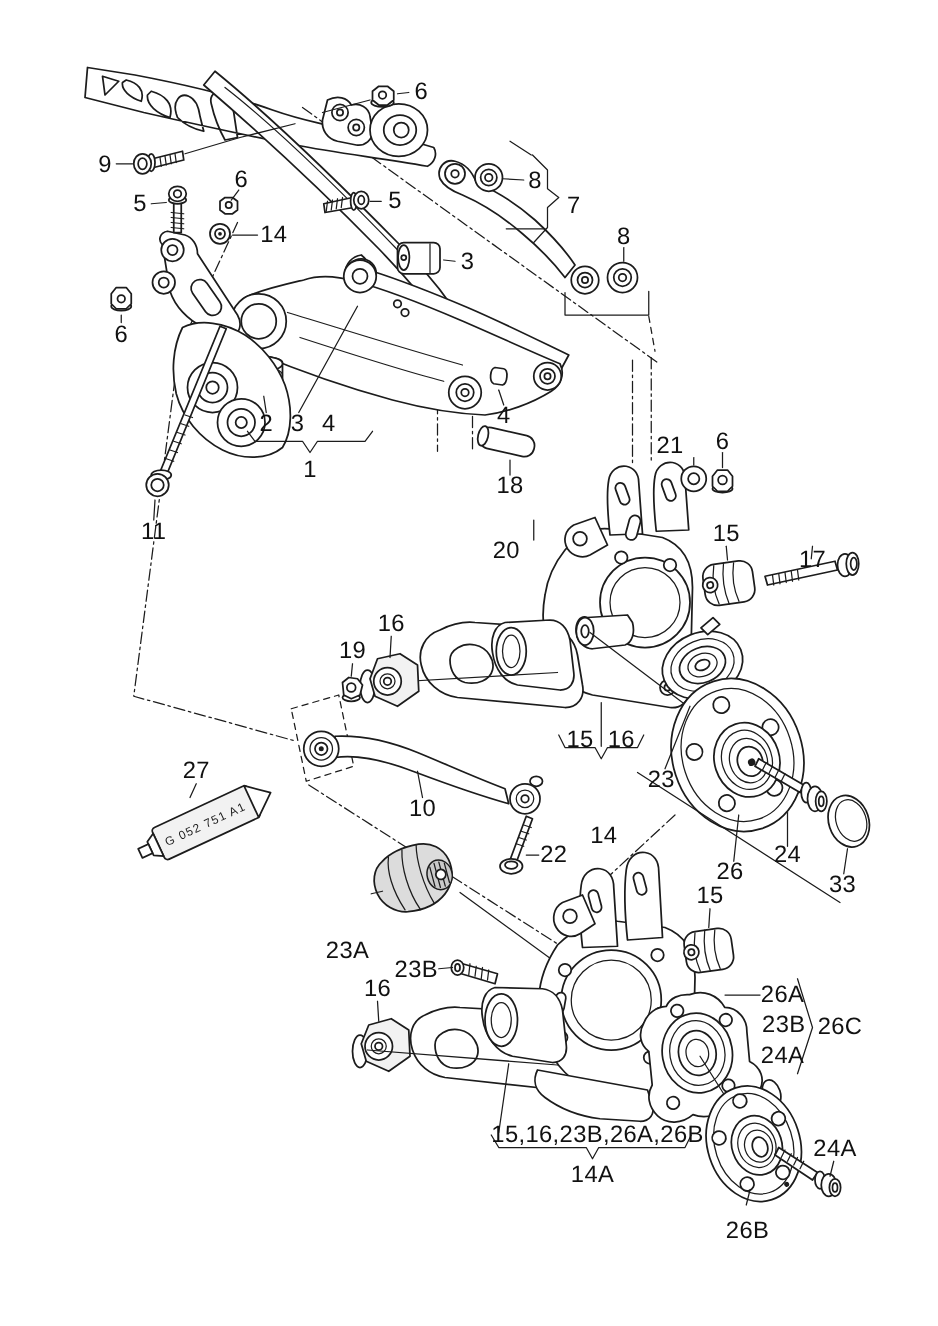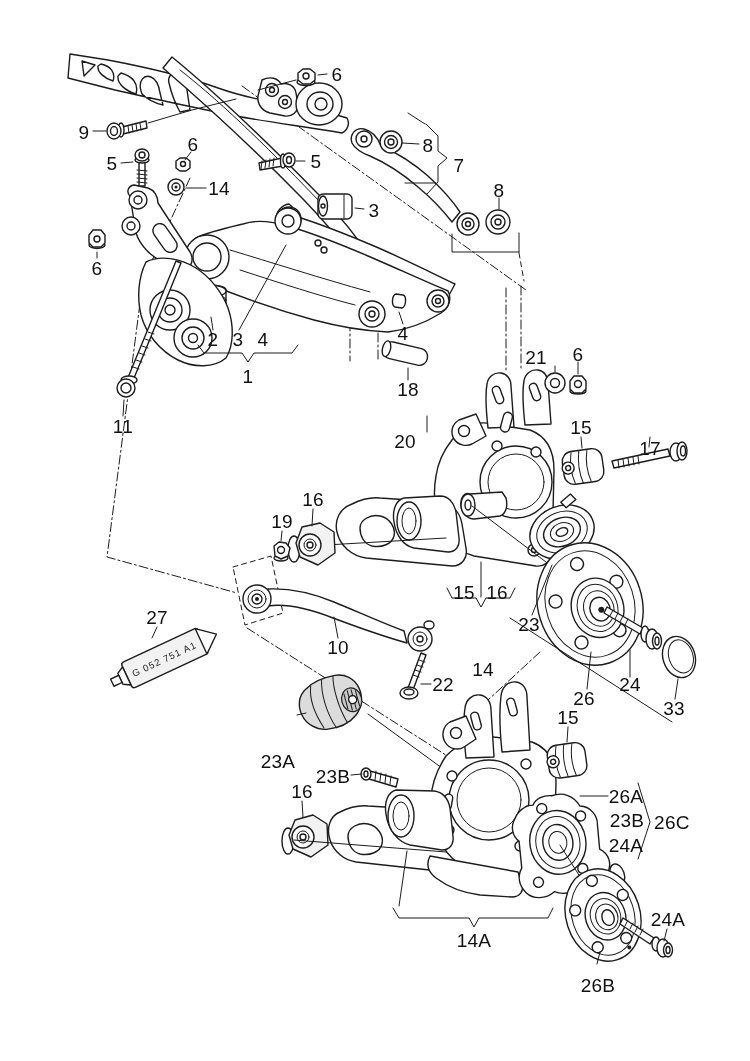--- a/index.html
+++ b/index.html
@@ -517,17 +517,18 @@
       <div class="callout" style="left: 584px; top: 698px;">26</div>
       <div class="callout" style="left: 630px; top: 684px;">24</div>
       <div class="callout" style="left: 674px; top: 708px;">33</div>
       <div class="callout" style="left: 568px; top: 717px;">15</div>
       <div class="callout" style="left: 333px; top: 776px;">23B</div>
       <div class="callout" style="left: 302px; top: 791px;">16</div>
       <div class="callout" style="left: 626px; top: 796px;">26A</div>
       <div class="callout" style="left: 627px; top: 820px;">23B</div>
       <div class="callout" style="left: 626px; top: 845px;">24A</div>
       <div class="callout" style="left: 672px; top: 822px;">26C</div>
+      <div class="callout" style="left: 478px; top: 908px;">15,16,23B,26A,26B</div>
       <div class="callout" style="left: 474px; top: 940px;">14A</div>
       <div class="callout" style="left: 668px; top: 919px;">24A</div>
       <div class="callout" style="left: 598px; top: 985px;">26B</div>
     </div>
 </div>
 
 </body></html>

